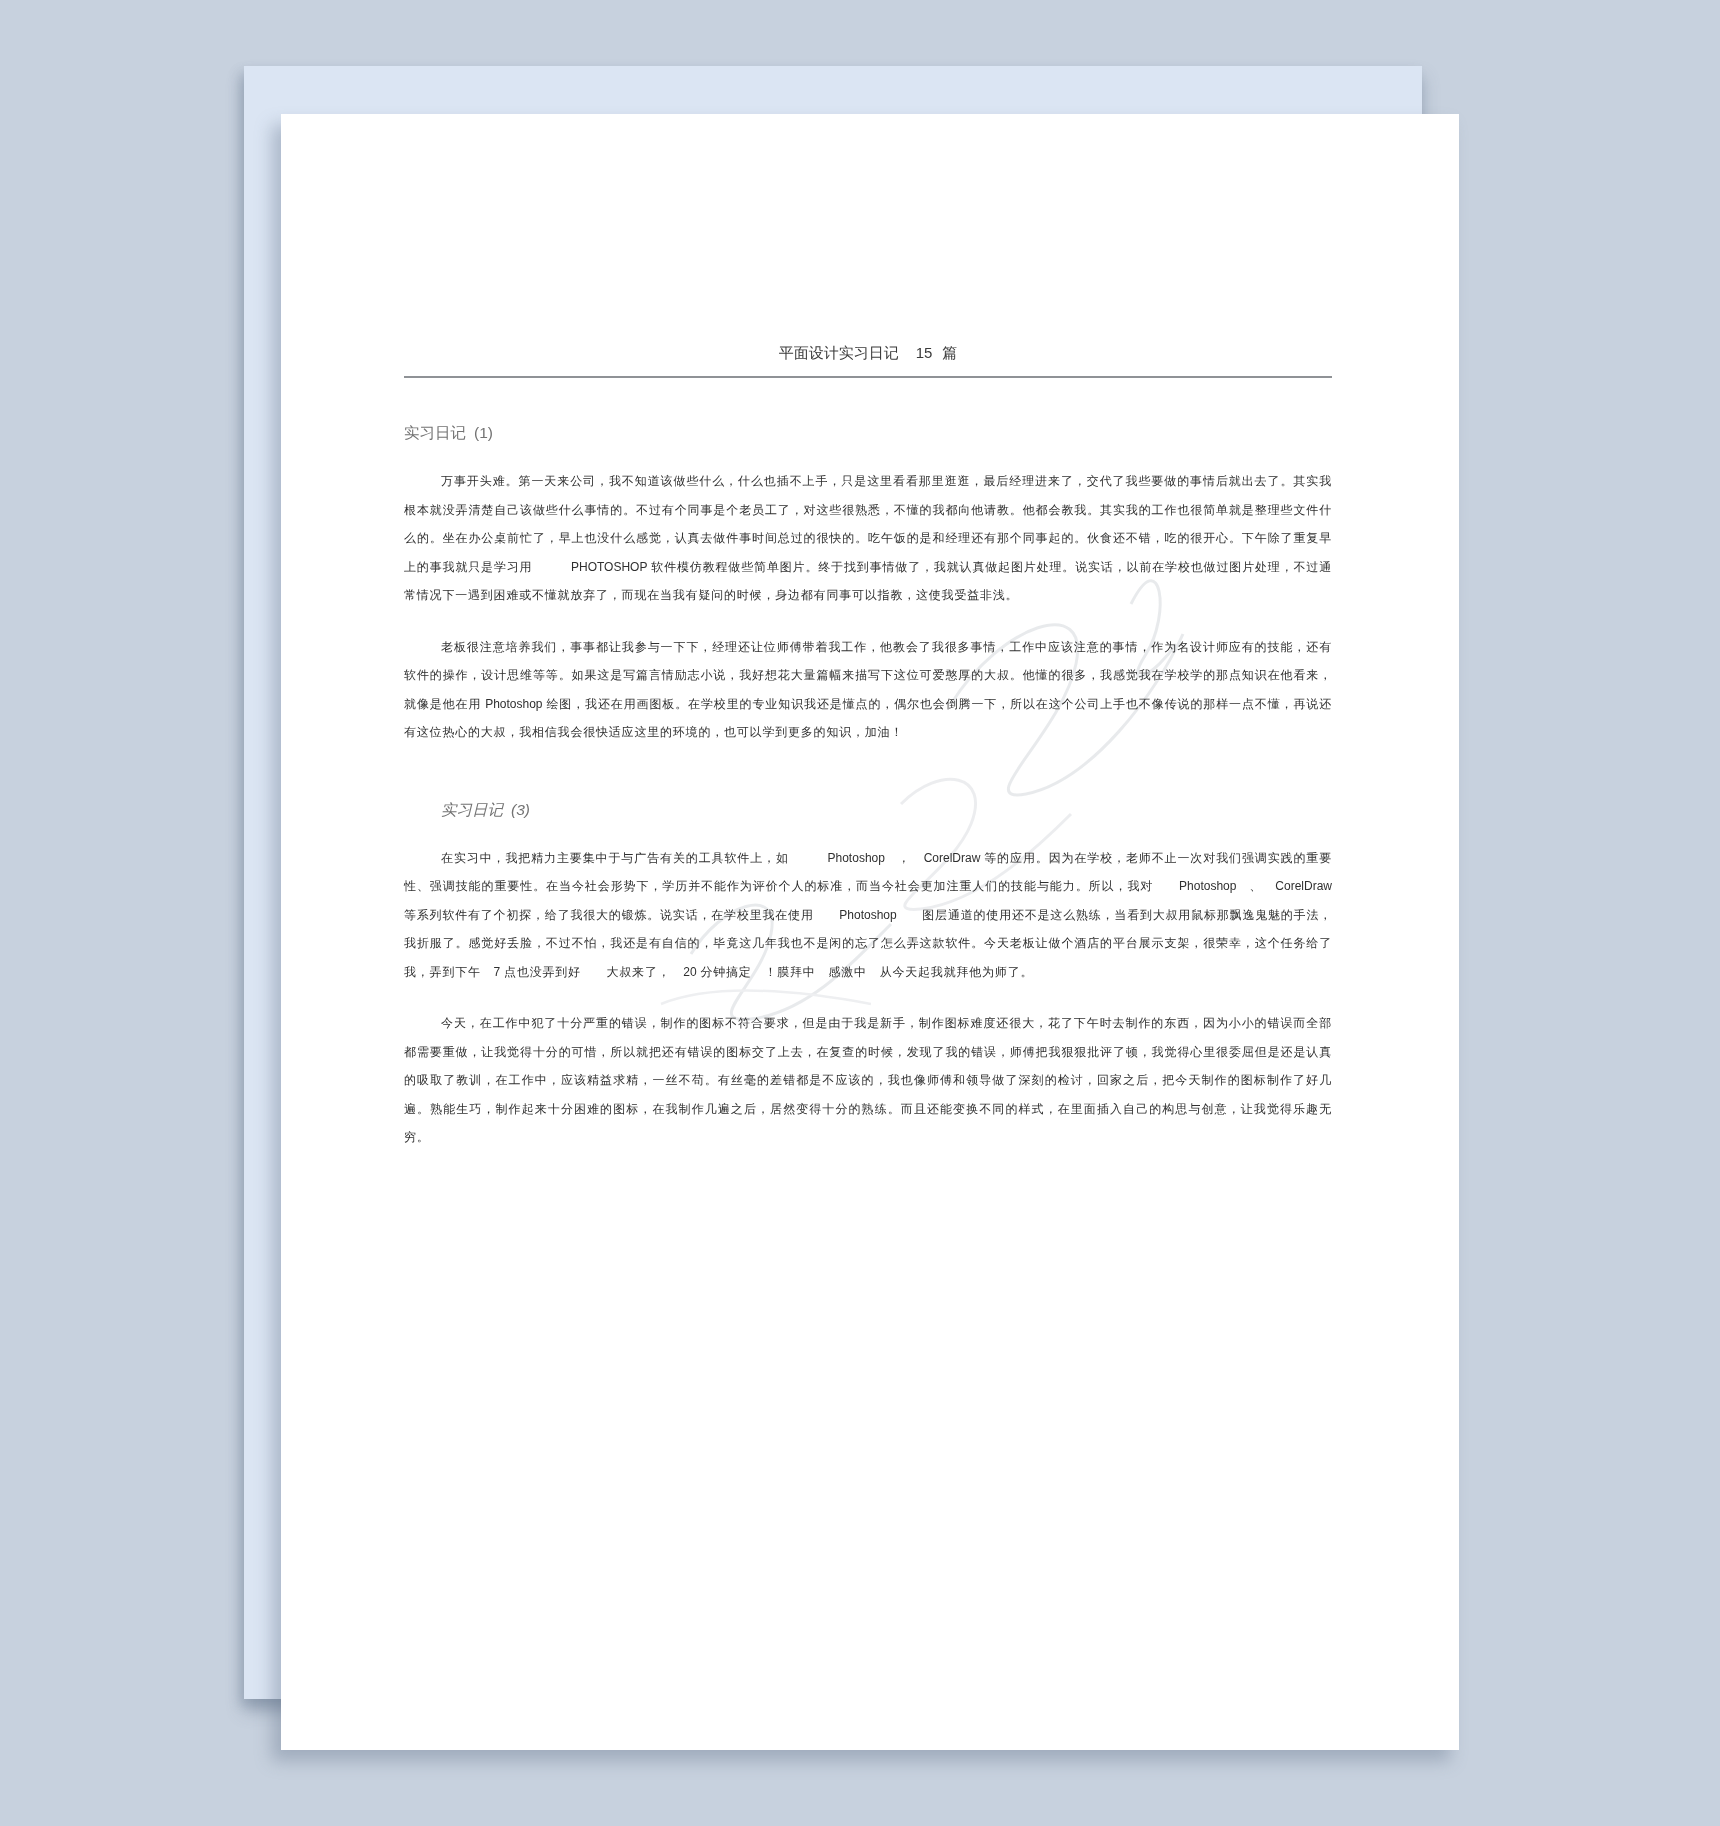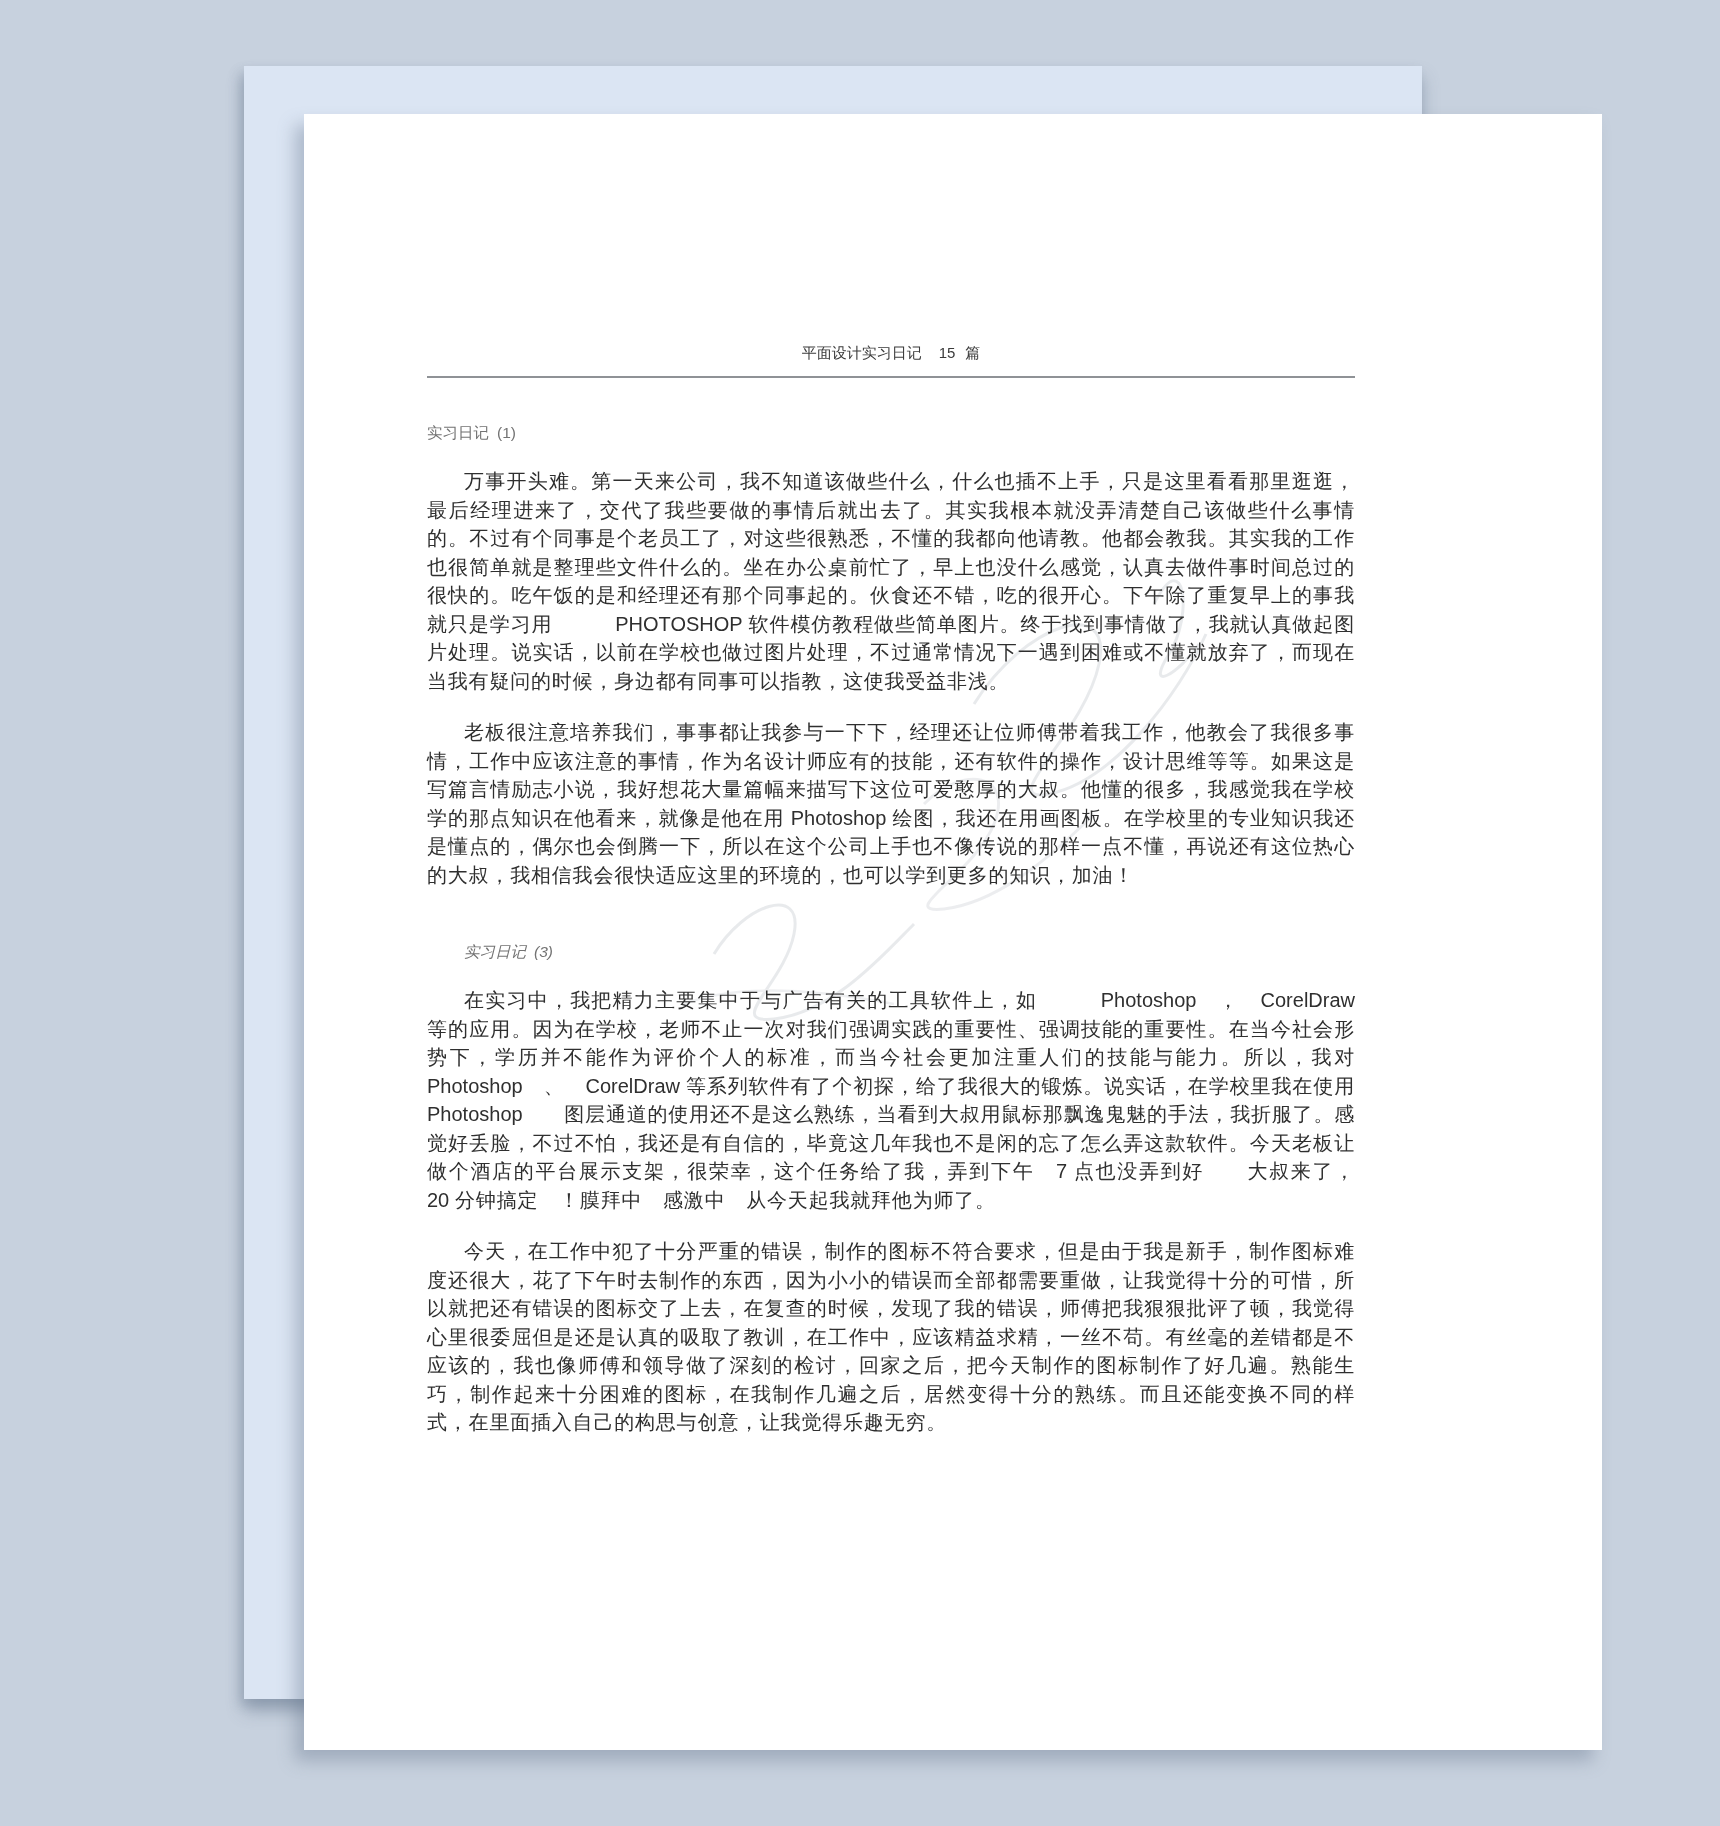--- a/index.html
+++ b/index.html
@@ -8,21 +8,21 @@
     background:#c7d1de; overflow:hidden;
     font-family:"Liberation Serif","DejaVu Serif",serif;
   }
   .page { position:absolute; }
   .back-page {
     left:244px; top:66px; width:1178px; height:1633px;
     background:#dbe5f3;
     box-shadow:0 12px 16px rgba(96,112,138,.45), -5px 6px 10px rgba(96,112,138,.22);
   }
   .front-page {
-    left:304px; top:114px; width:1298px; height:1636px;
+    left:281px; top:114px; width:1178px; height:1636px;
     background:#ffffff;
     box-shadow:-9px 11px 16px rgba(96,112,138,.38);
   }
   .watermark {
     position:absolute; left:290px; top:370px; width:620px; height:580px;
     pointer-events:none; opacity:.6;
   }
   .content { position:absolute; left:123px; top:0; width:928px; }
   .doc-header {
     margin-top:231px; text-align:center;
@@ -40,21 +40,21 @@
   }
   .sec-heading .num {
     font-family:"Liberation Sans","DejaVu Sans",sans-serif;
     margin-left:8px;
   }
   .s1 .sec-heading { margin-top:44px; }
   .s2 .sec-heading { margin-top:55px; text-indent:37px; }
   .s3 .sec-heading { margin-top:52px; text-indent:37px;font-style:italic; }
   .s4 .sec-heading { margin-top:31px; text-indent:37px; }
   .para {
-    margin:23px 0 0 0; font-size:20px; line-height:28.5px;
+    margin:23px 0 0 0; font-size:12px; line-height:28.5px;
     color:#2f2f2f; text-align:justify; text-indent:37px;
     letter-spacing:0.8px;
   }
   .para .latin {
     font-family:"Liberation Sans","DejaVu Sans",sans-serif;
     letter-spacing:0;
   }
 </style>
 </head>
 <body>

